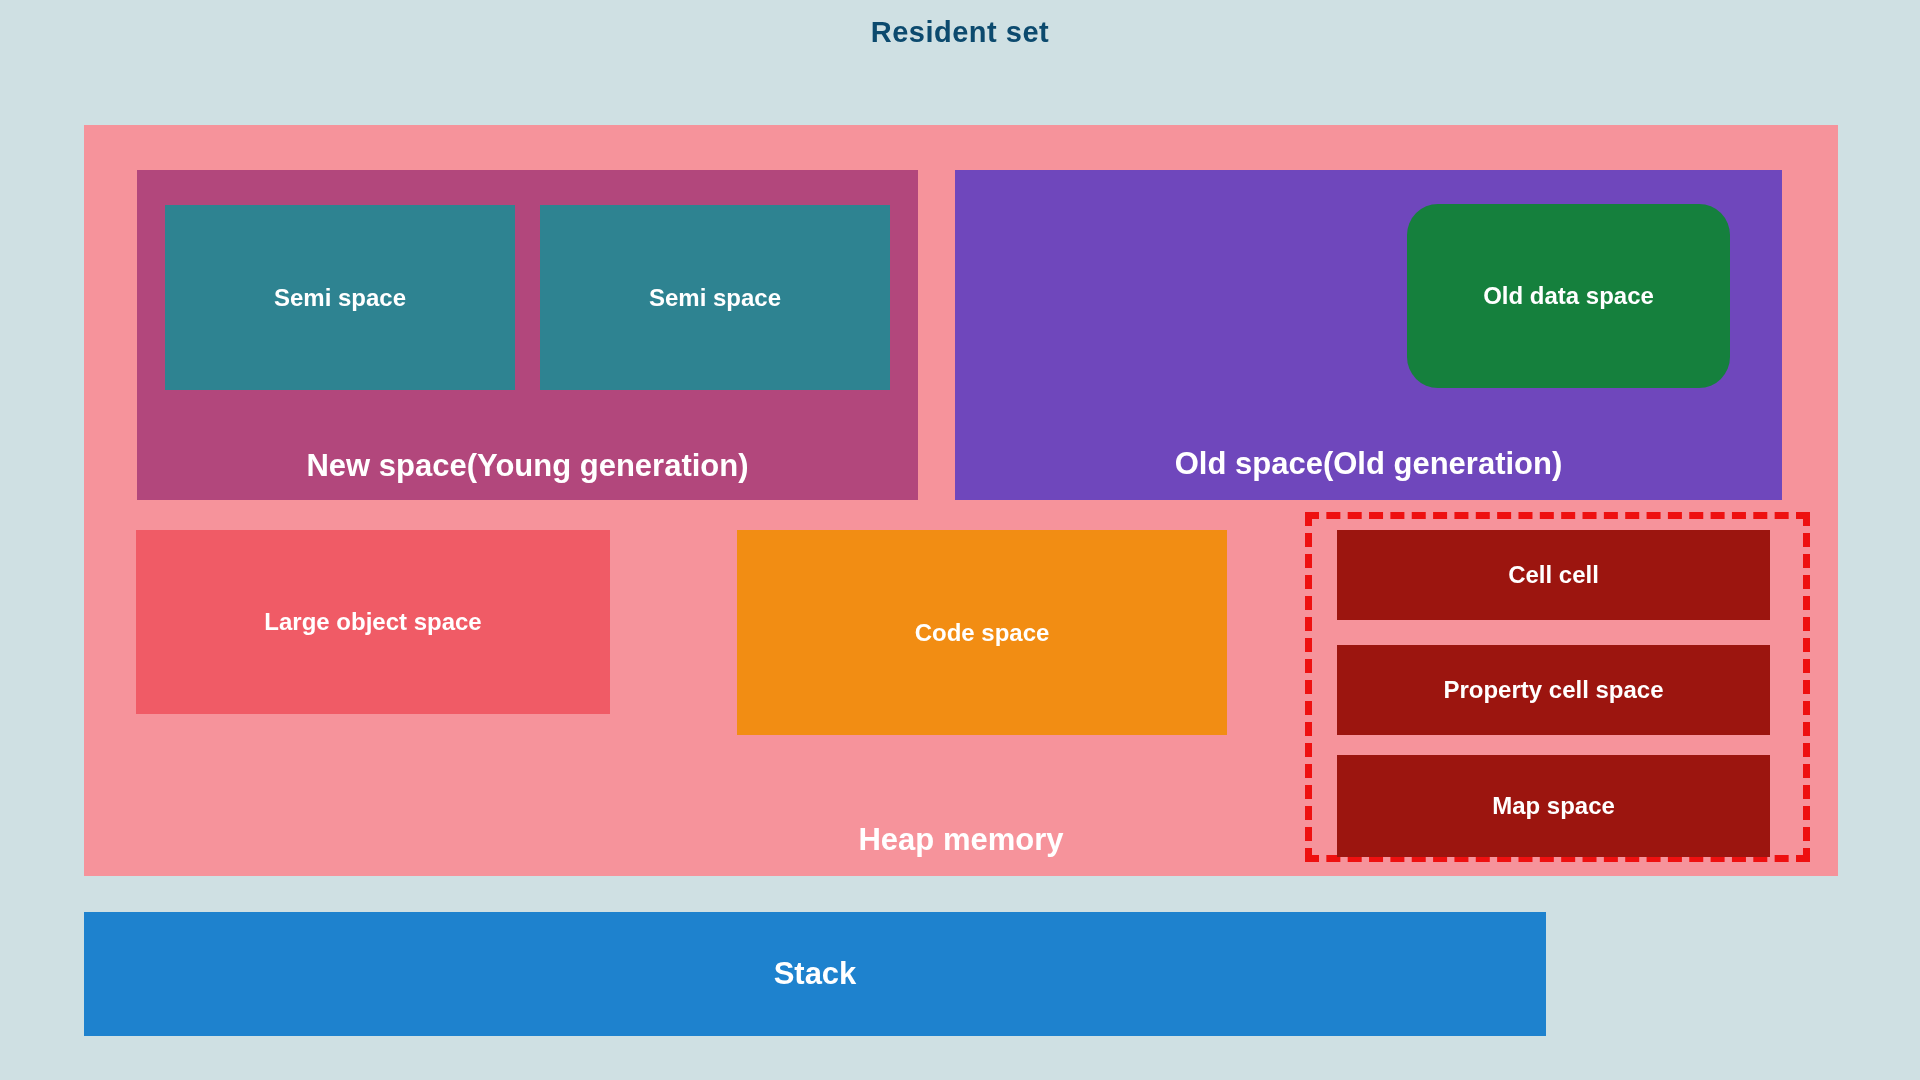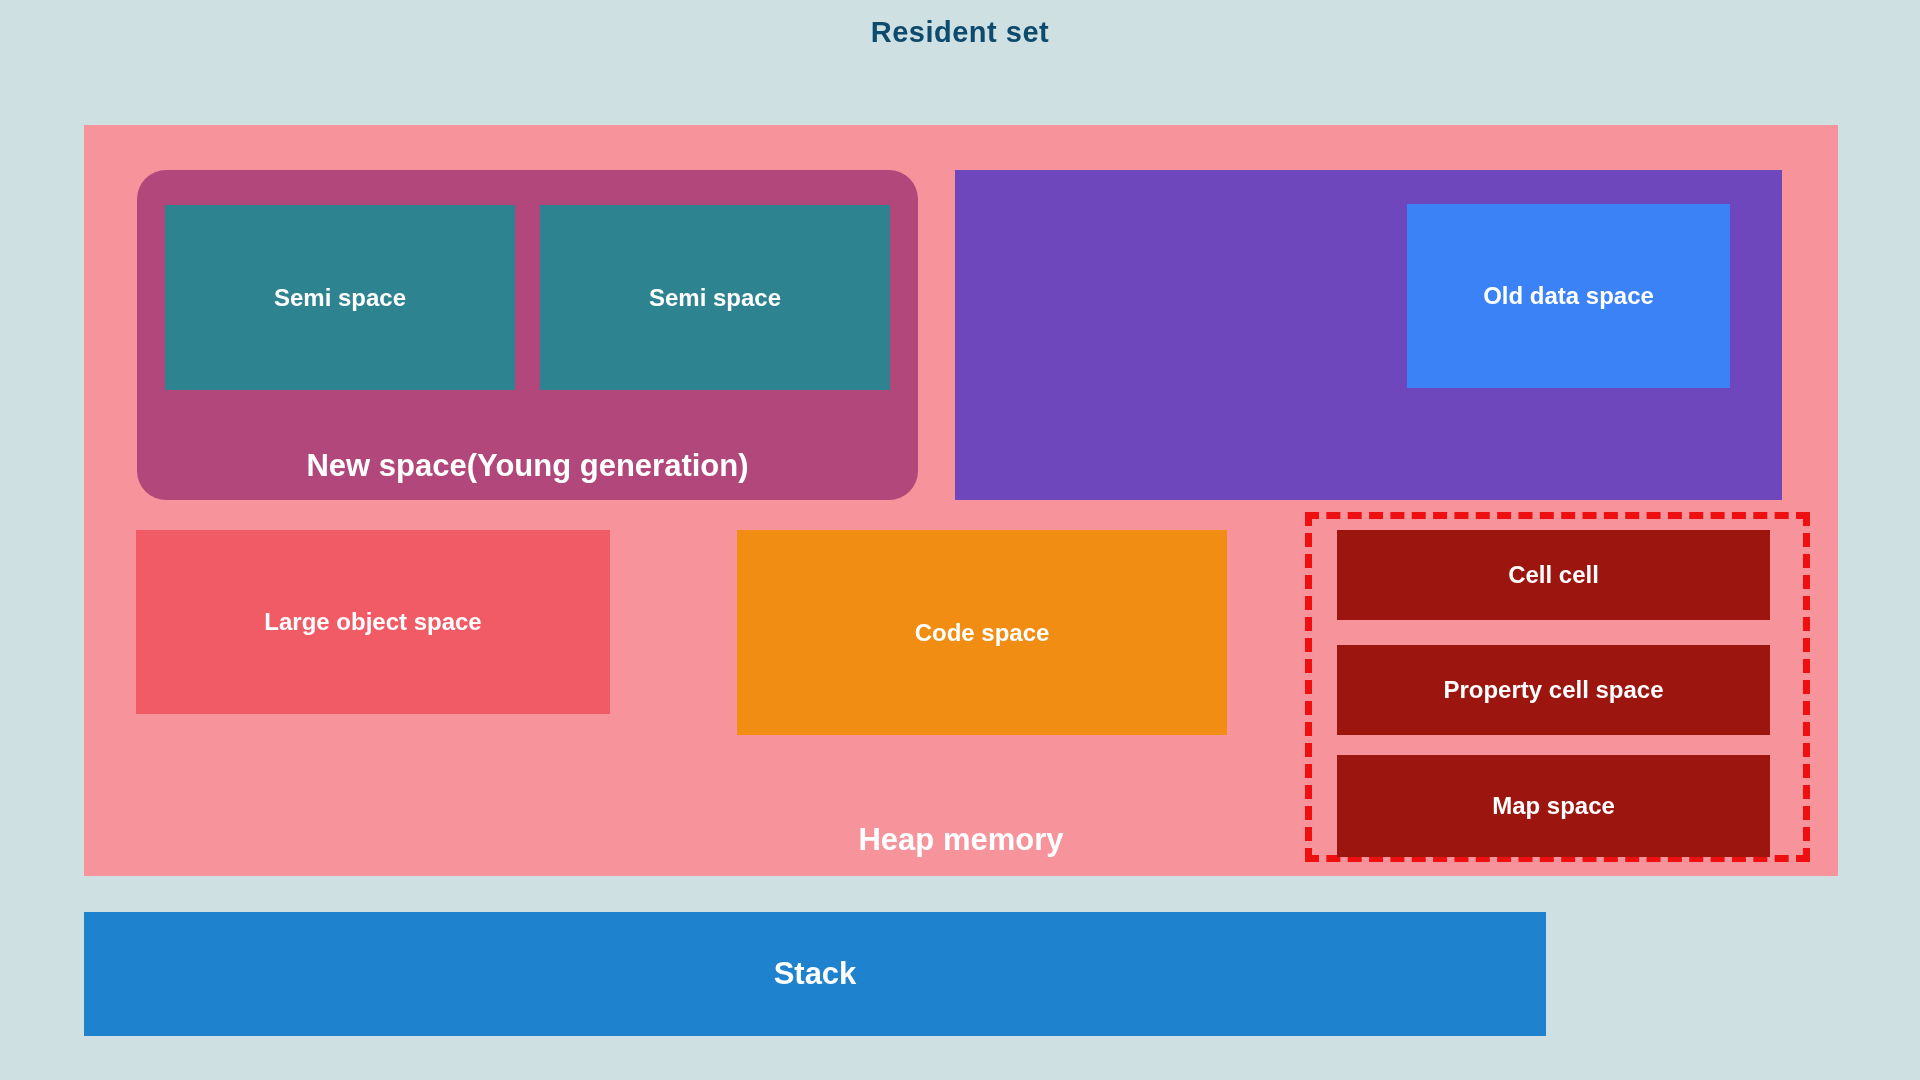--- a/index.html
+++ b/index.html
@@ -82,34 +82,35 @@
 </style>
 </head>
 <body>
 
 <div class="canvas" style="background-color: rgb(207, 224, 227);">
 
   <div class="title" style="color: #0c4a6e;">Resident set</div>
 
   <div class="heap" style="background-color: rgb(246, 147, 155);">
 
-    <div class="group-box new-space" style="background-color: rgb(178, 71, 124); border-radius: 29px;">
+    <div class="group-box new-space" style="background-color: rgb(178, 71, 124);">
       <div class="leaf-box semi-1" style="background-color: rgb(46, 131, 145);">
         <span class="leaf-label">Semi space</span>
       </div>
       <div class="leaf-box semi-2" style="background-color: rgb(46, 131, 145);">
         <span class="leaf-label">Semi space</span>
       </div>
       <div class="container-label">New space(Young generation)</div>
     </div>
 
     <div class="group-box old-space" style="background-color: rgb(111, 71, 188);">
-      <div class="leaf-box old-data" style="background-color: #3b82f6;">
+      <div class="leaf-box old-data" style="background-color: #15803d; border-radius: 31px;">
         <span class="leaf-label">Old data space</span>
       </div>
+      <div class="container-label">Old space(Old generation)</div>
     </div>
 
     <div class="leaf-box large-object" style="background-color: rgb(240, 91, 102);">
       <span class="leaf-label">Large object space</span>
     </div>
 
     <div class="leaf-box code-space" style="background-color: rgb(242, 141, 19);">
       <span class="leaf-label">Code space</span>
     </div>
 

